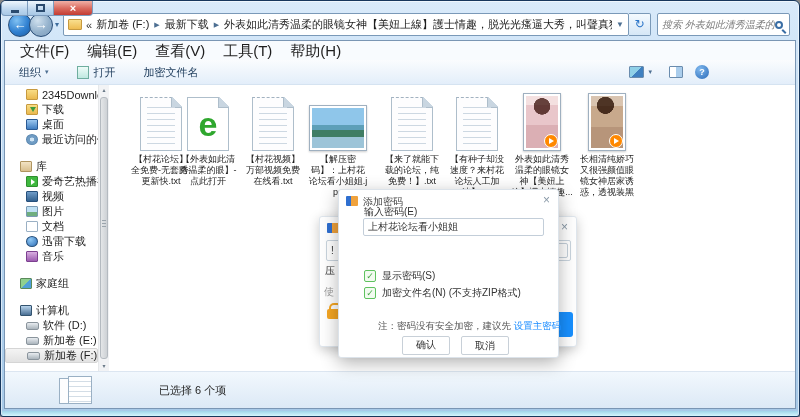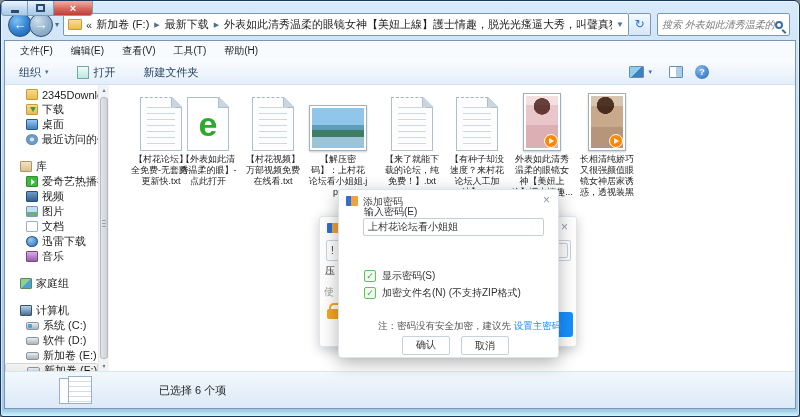--- a/index.html
+++ b/index.html
@@ -44,21 +44,21 @@
   .search-box input { flex:1; min-width:0; border:none; outline:none; font-size:10px; font-style:italic; color:#555;
                 font-family:inherit; background:transparent; }
   .search-box input::placeholder { color:#7c7c7c; font-style:italic; }
   .mag { width:8px; height:8px; border:2px solid #3a6ea5; border-radius:50%; position:relative; flex-shrink:0; margin-right:2px;}
   .mag::after { content:""; position:absolute; width:2px; height:5px; background:#3a6ea5; left:6px; top:6px; transform:rotate(-45deg); }
 
   
   .client { position:absolute; top:39px; left:3px; right:3px; bottom:7px; background:#fff;
             border:1px solid #7a96b4; display:flex; flex-direction:column; overflow:hidden; }
   .menubar { height:19px; background:#f8fbfe; display:flex; align-items:center; padding-left:6px; flex-shrink:0; }
-  .menu-item { font-size:10px; color:#1e1e1e; padding:0 9px; line-height:19px; }
+  .menu-item { font-size:15px; color:#1e1e1e; padding:0 9px; line-height:19px; }
   .toolbar { height:25px; background:linear-gradient(180deg,#fafcfe,#e3eefa); border-bottom:1px solid #d5e3f1;
              display:flex; align-items:center; padding:0 86px 0 9px; flex-shrink:0; font-size:11px; color:#1e3c5c; }
   .tb-btn { display:flex; align-items:center; padding:2px 5px; border-radius:2px; }
   .tb-drop { font-size:7px; color:#4d6f92; margin-left:4px; }
   .tb-sep { width:18px; }
   .tb-open-ic { width:12px; height:13px; background:linear-gradient(180deg,#eefcf8,#bfe8e0); border:1px solid #6fae9f; margin-right:5px; }
   .tb-right { margin-left:auto; display:flex; align-items:center; }
   .tb-views-ic { width:15px; height:12px; border:1px solid #6a8cae; background:linear-gradient(135deg,#8fd0e8 0 50%,#3f80c0 50%); border-radius:1px; }
   .tb-prev-ic { width:14px; height:12px; border:1px solid #6a8cae; background:linear-gradient(90deg,#fff 0 50%,#aacdec 50%); border-radius:1px; margin-left:12px; }
   .tb-help-ic { width:14px; height:14px; border-radius:50%; background:radial-gradient(circle at 35% 30%,#7fb8ee,#2a6ab8);
@@ -237,21 +237,21 @@
         <span>组织</span>
         <span class="tb-drop">▾</span>
       </div>
       <div class="tb-sep"></div>
       <div class="tb-btn">
         <span class="tb-open-ic"></span>
         <span>打开</span>
       </div>
       <div class="tb-sep"></div>
       <div class="tb-btn">
-        <span>新建文件夹</span>
+        <span>加密文件名</span>
       </div>
       <div class="tb-right">
         <div class="tb-btn">
           <span class="tb-views-ic"></span>
           <span class="tb-drop">▾</span>
         </div>
         <div class="tb-prev-ic"></div>
         <div class="tb-help-ic"><span>?</span></div>
       </div>
     </div>
@@ -306,24 +306,20 @@
           </div>
         <div class="gap"></div>
         <div class="side-item lv0">
             <span class="si ic-homegroup"></span>
             <span>家庭组</span>
           </div>
         <div class="gap"></div>
         <div class="side-item lv0">
             <span class="si ic-computer"></span>
             <span>计算机</span>
-          </div>
-        <div class="side-item lv1">
-            <span class="si ic-drive-c"></span>
-            <span>系统 (C:)</span>
           </div>
         <div class="side-item lv1">
             <span class="si ic-drive"></span>
             <span>软件 (D:)</span>
           </div>
         <div class="side-item lv1">
             <span class="si ic-drive"></span>
             <span>新加卷 (E:)</span>
           </div>
         <div class="side-item lv1 selected">

